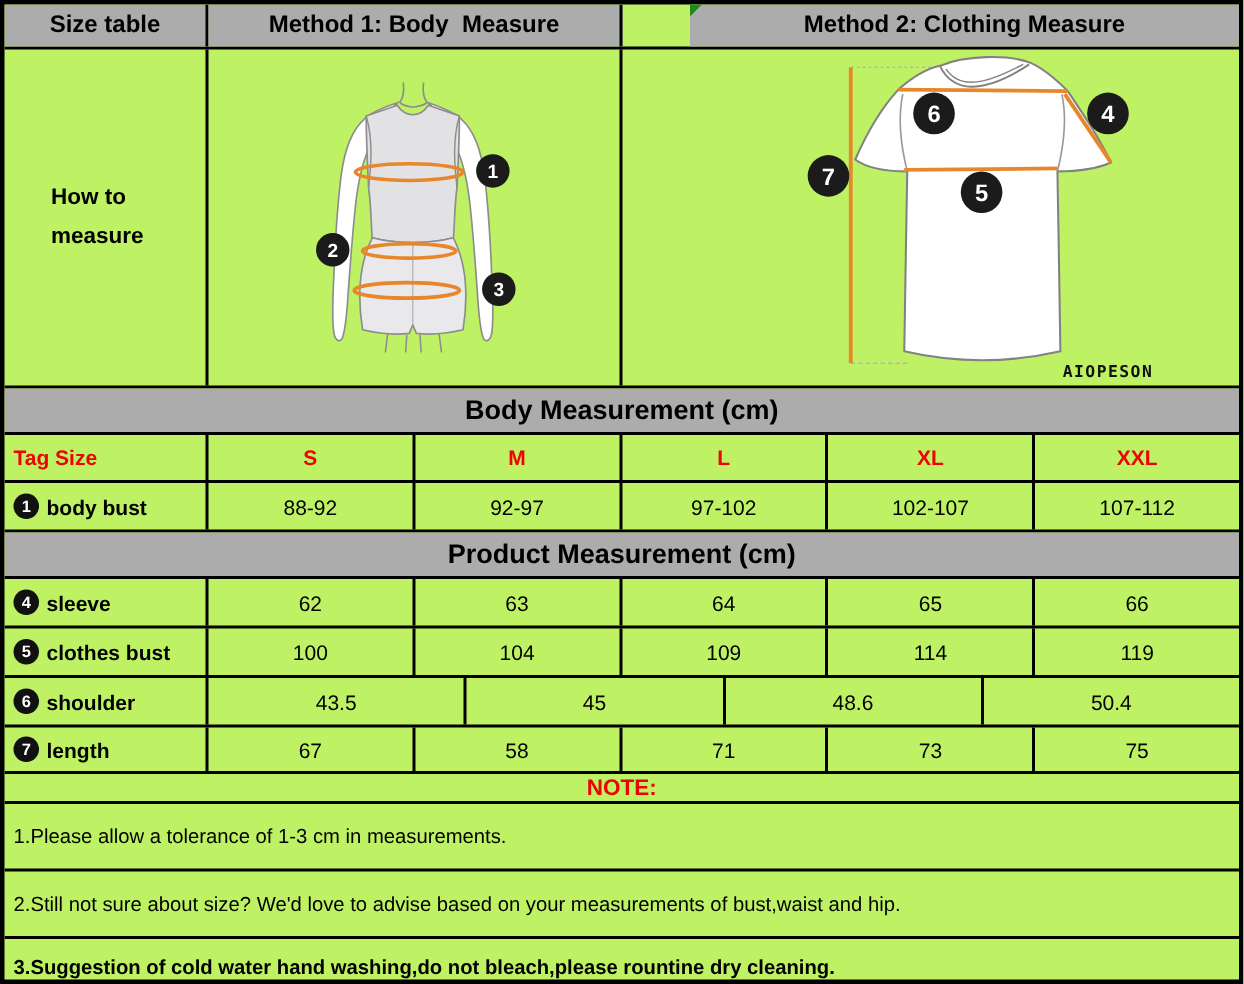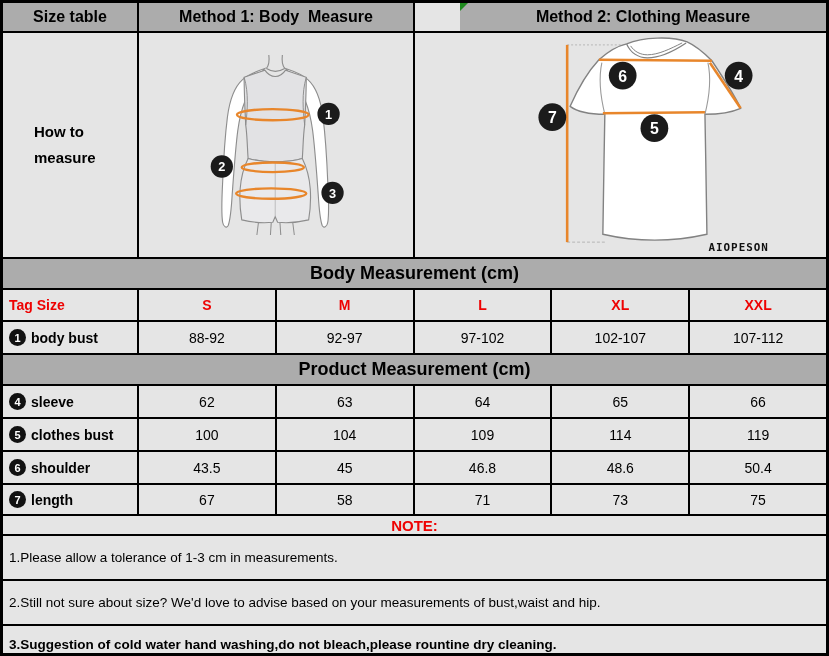--- a/index.html
+++ b/index.html
@@ -2,21 +2,21 @@
 <html><head>
 <meta charset="utf-8">
 <style>
   * { box-sizing: border-box; margin: 0; padding: 0; }
   html,body { background:#fff; }
   body { font-family: "Liberation Sans", "DejaVu Sans", sans-serif; }
 
   .sheet {
     width: 829px; height: 656px;
     border: 3px solid #000;
-    background: #e5e5e5;
+    background: #bef264;
     overflow: hidden;
   }
 
   .row { display: flex; border-bottom: 2px solid #000; }
   .row:last-child { border-bottom: none; font-weight: bold; }
 
   .cell { border-right: 2px solid #000; display: flex; align-items: center; justify-content: center; }
   .cell:last-child { border-right: none; }
 
   
@@ -247,21 +247,20 @@
     <div class="cell c-val val">119</div>
   </div>
 
   <div class="row r-data">
     <div class="cell c-first lbl-cell">
       <span class="cnum">6</span>
       <span>shoulder</span>
     </div>
     <div class="cell c-val val">43.5</div>
     <div class="cell c-val val">45</div>
-    <div class="cell c-val val">46.8</div>
     <div class="cell c-val val">48.6</div>
     <div class="cell c-val val">50.4</div>
   </div>
 
   <div class="row r-data-last" style="display:flex;border-bottom:2px solid #000;">
     <div class="cell c-first lbl-cell">
       <span class="cnum">7</span>
       <span>length</span>
     </div>
     <div class="cell c-val val">67</div>

